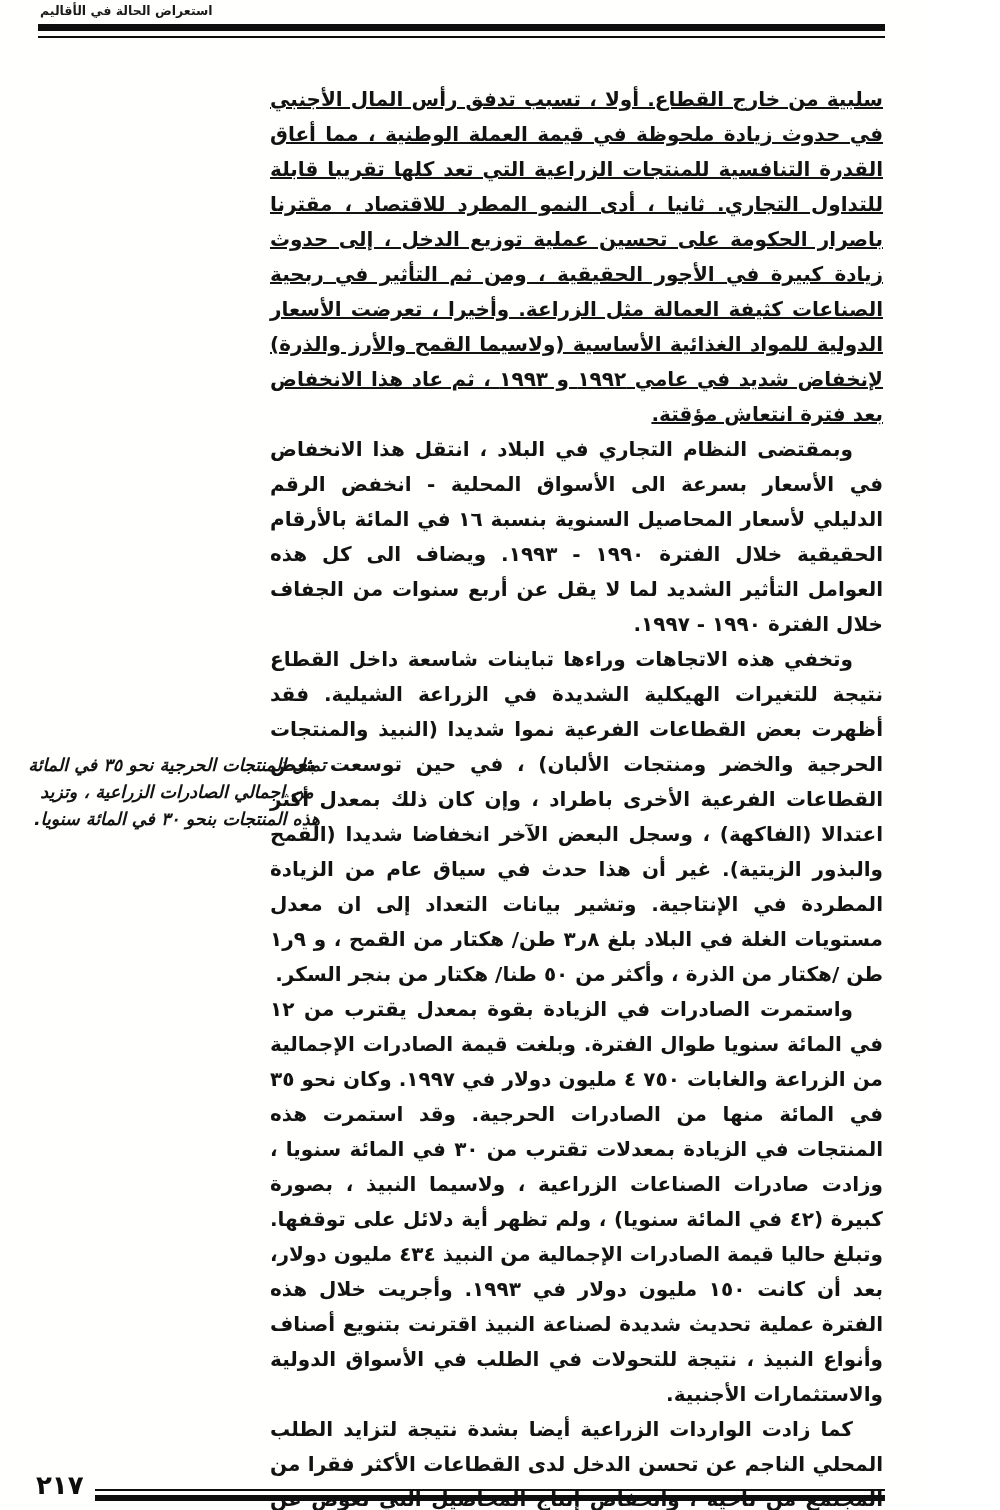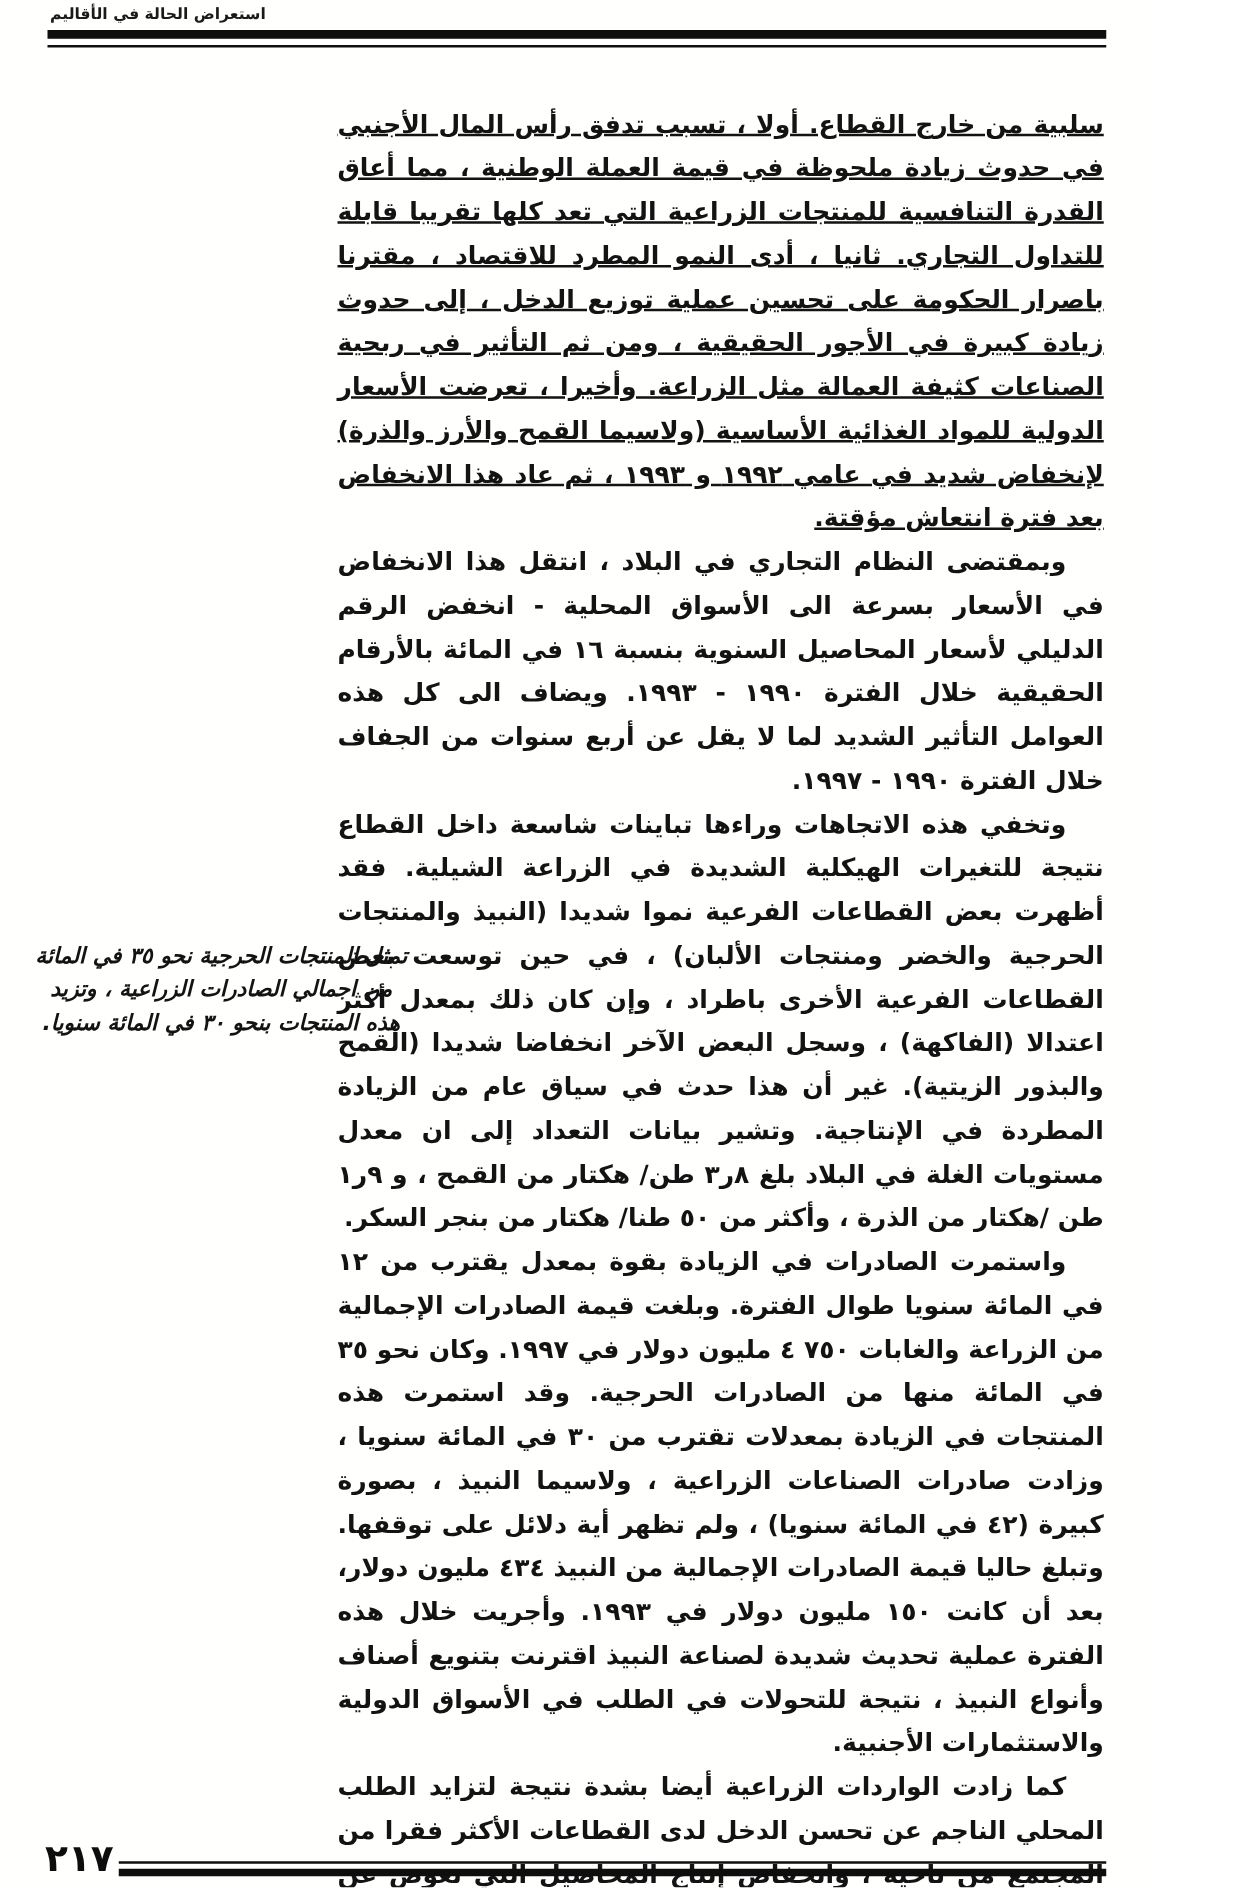--- a/index.html
+++ b/index.html
@@ -67,21 +67,21 @@
     font-weight: bold;
     line-height: 27px;
     color: #131313;
   }
 
   
   .page-number {
     position: absolute;
     left: 36px;
     top: 1470px;
-    font-size: 30px;
+    font-size: 26px;
     font-weight: bold;
     direction: rtl;
     color: #0d0d0d;
   }
   .rule.bottom-thin  { top: 1489px; height: 2px; left: 95px; }
   .rule.bottom-thick { top: 1495px; height: 6px; left: 95px; }
 </style>
 </head>
 <body>
 

